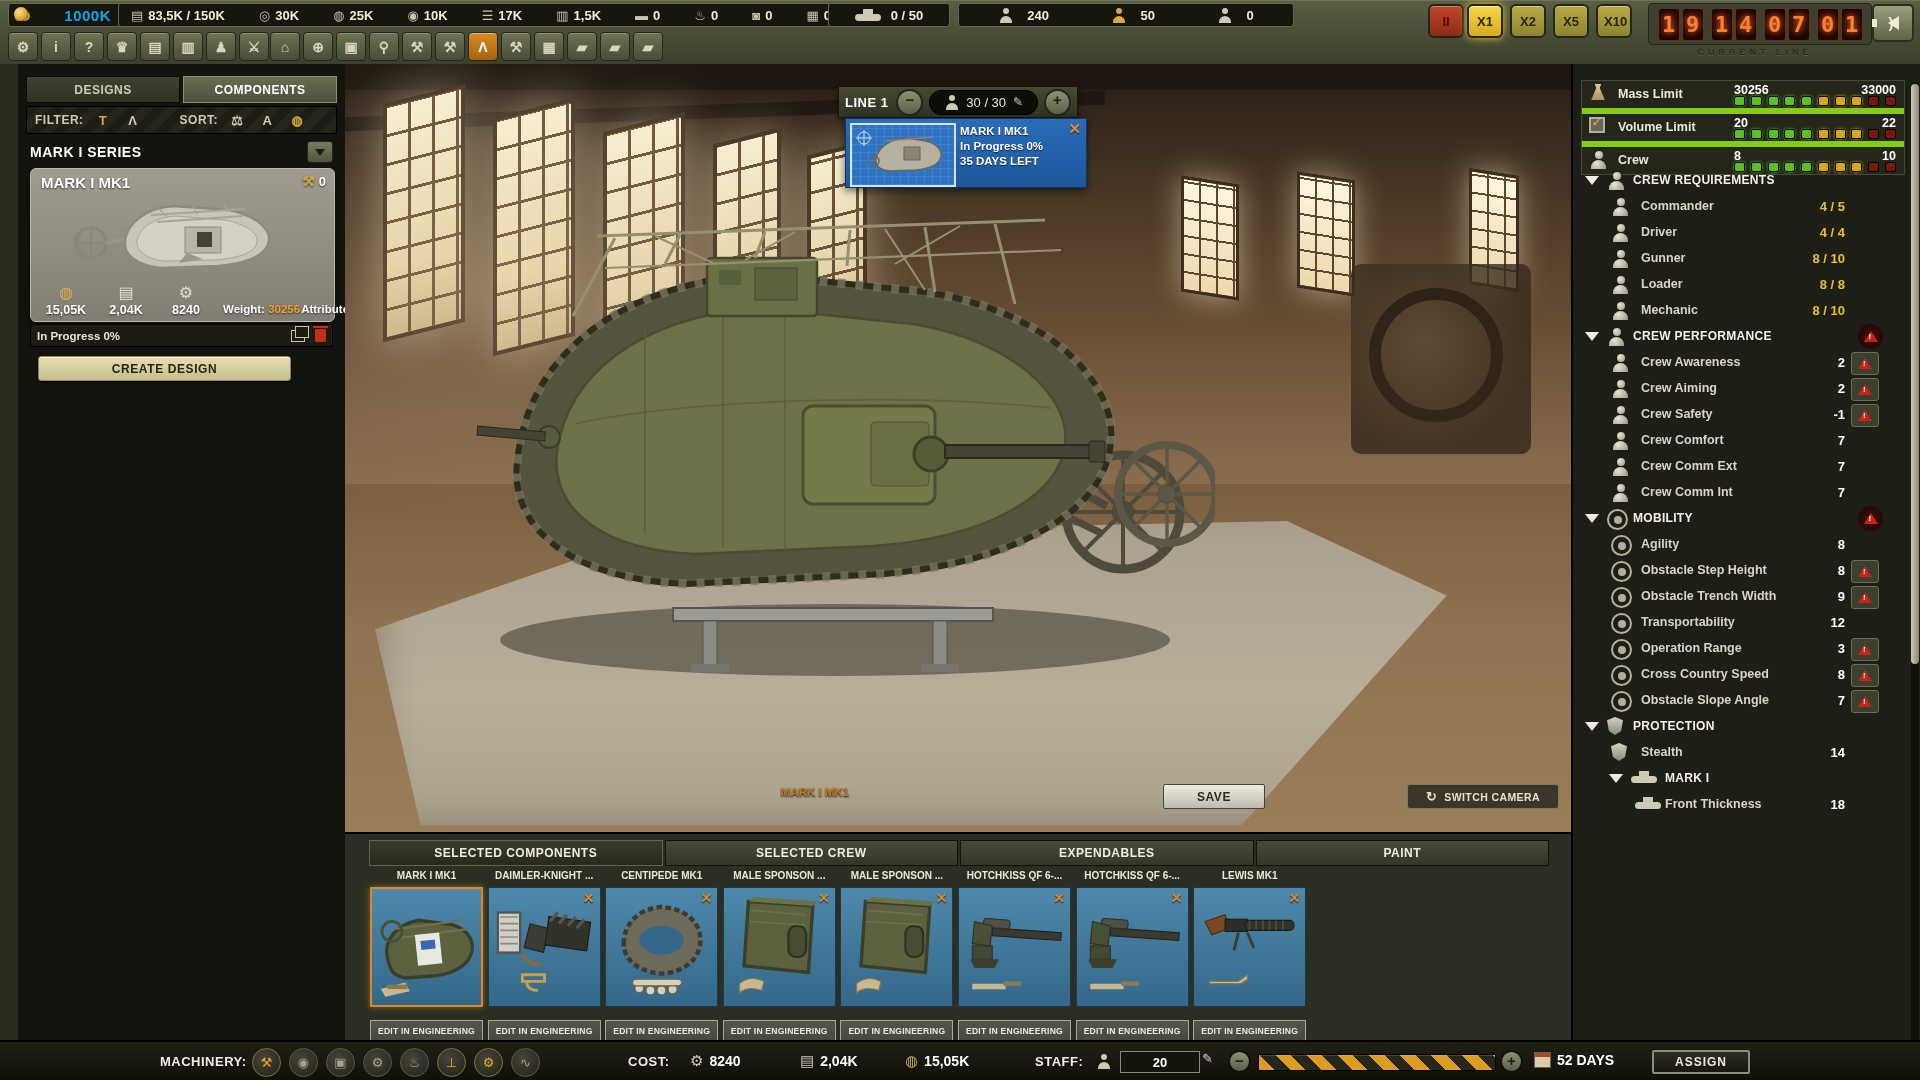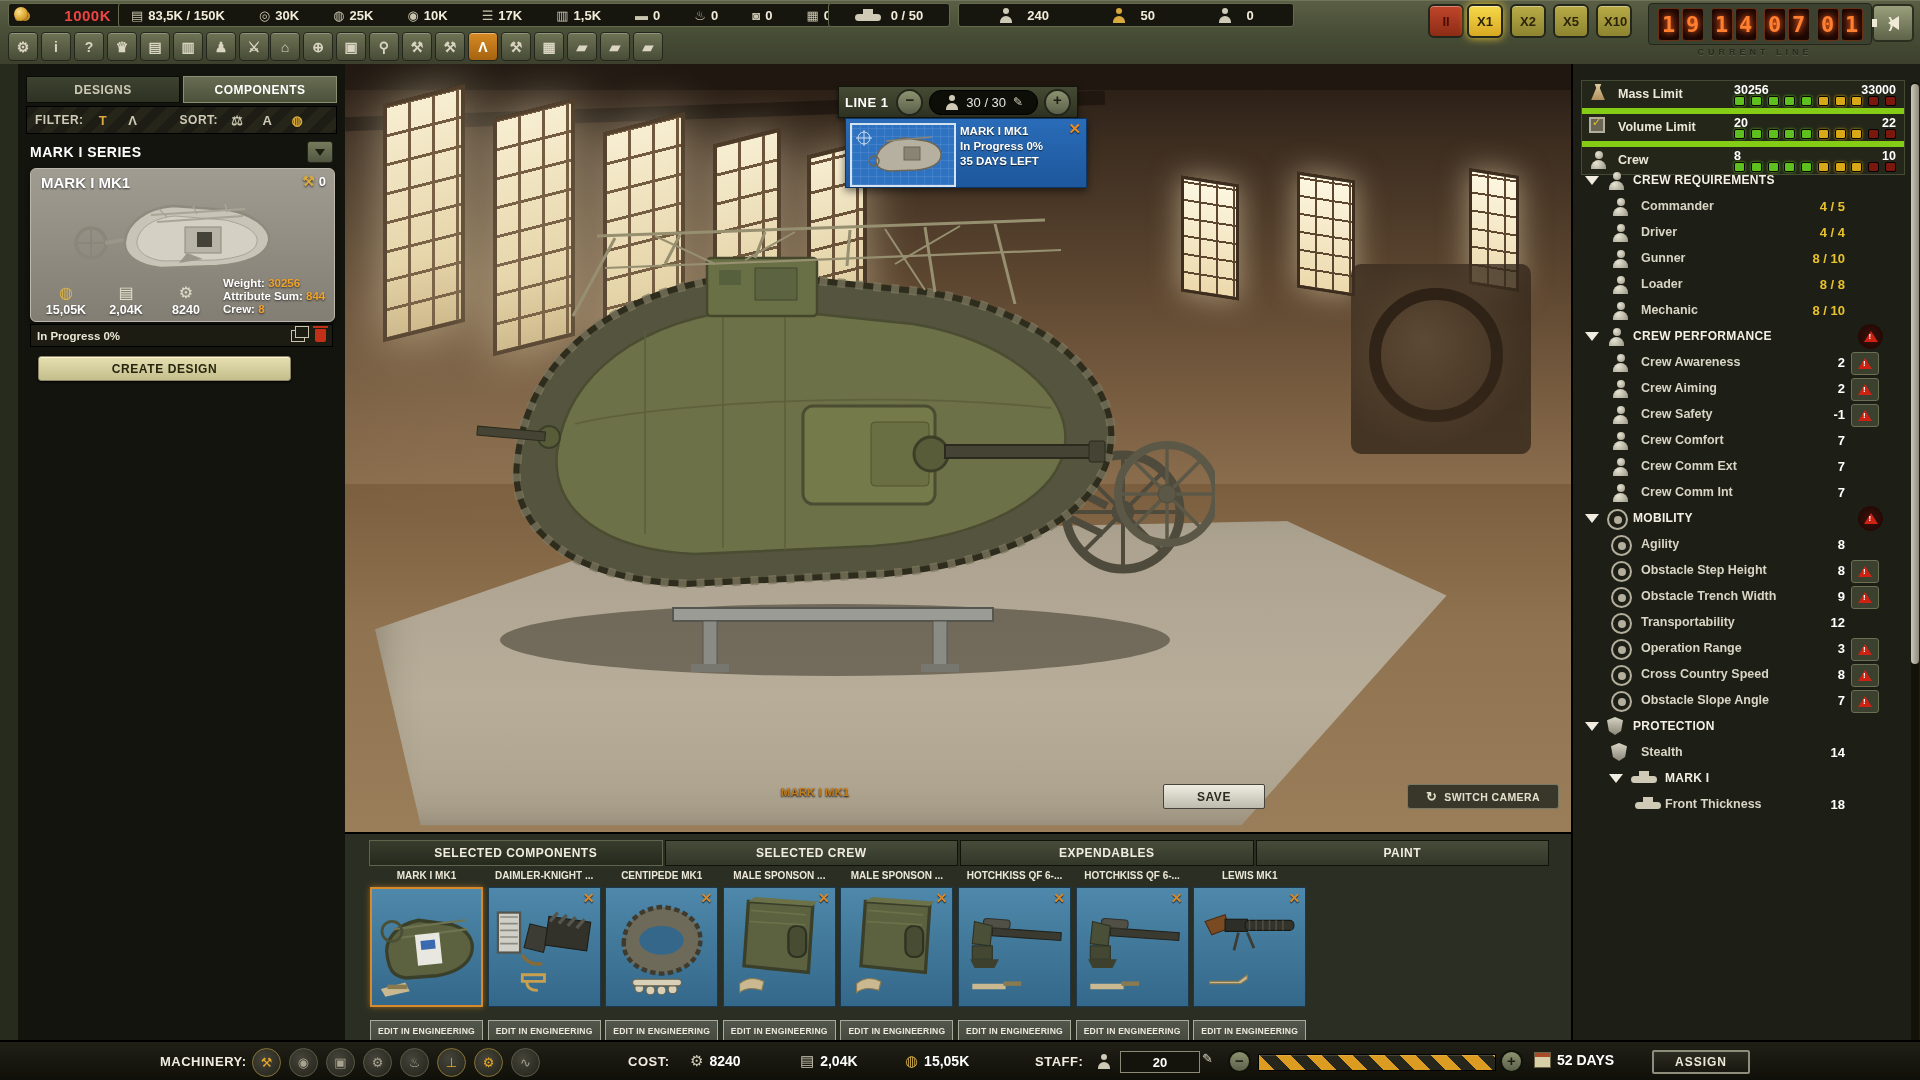--- a/index.html
+++ b/index.html
@@ -6,21 +6,21 @@
   #app{position:relative;width:1920px;height:1080px;overflow:hidden;background:#111;
        font-family:"Liberation Sans",sans-serif;-webkit-font-smoothing:antialiased;}
   .abs{position:absolute;}
   
   .chrome{position:absolute;left:0;top:0;width:1920px;height:64px;
      background:linear-gradient(180deg,#5a5f45 0%,#4a4f38 45%,#3c402d 100%);
      border-bottom:2px solid #1a1c12;box-shadow:inset 0 1px 0 #70755a;}
   .slot{position:absolute;top:3px;height:22px;background:#16160f;border:1px solid #646a4e;
      border-radius:3px;display:flex;align-items:center;color:#f2ecd9;font-weight:bold;font-size:13px;}
   .money-slot{left:8px;width:102px;justify-content:flex-end;padding-right:10px;}
-  .money-val{color:#ef4444;font-size:15px;letter-spacing:.5px;}
+  .money-val{color:#0ea5e9;font-size:15px;letter-spacing:.5px;}
   .coin-icon{position:absolute;left:5px;top:3px;width:14px;height:14px;border-radius:50%;
      background:radial-gradient(circle at 35% 35%,#ffe08a,#d8a22c 60%,#8a5f14);box-shadow:4px 2px 0 -2px #c8922a,-2px 3px 0 -3px #e8b84a;}
   .res-slot{left:118px;width:700px;justify-content:space-between;padding:0 12px;}
   .res-item{display:flex;align-items:center;gap:5px;}
   .ric{font-size:13px;color:#c9c4ae;font-weight:normal;}
   .tank-slot{left:828px;width:120px;justify-content:center;gap:10px;}
   .staff-slot{left:958px;width:318px;justify-content:space-around;padding:0 8px;}
   .staff-item{display:flex;align-items:flex-start;gap:14px;}
   .pic{position:relative;width:15px;height:15px;display:inline-block;}
   .pic::before{content:"";position:absolute;left:4.5px;top:0;width:6px;height:6px;border-radius:50%;background:#cfcab6;}
@@ -70,21 +70,21 @@
   .dcard{position:absolute;left:12px;top:104px;width:303px;height:152px;border-radius:6px;
      background:linear-gradient(180deg,#a09c92,#837e73);border:1px solid #bcb8ae;box-shadow:0 2px 5px rgba(0,0,0,.5);}
   .dcard-title{position:absolute;left:10px;top:5px;font-size:15px;font-weight:bold;color:#fff;text-shadow:0 1px 2px #333;}
   .dcard-build{position:absolute;right:8px;top:4px;display:flex;align-items:center;gap:4px;font-size:13px;font-weight:bold;color:#fff;text-shadow:0 1px 2px #333;}
   .dcard-build .ham{color:#d8a93c;font-size:14px;}
   .dcard-tank{position:absolute;left:36px;top:26px;}
   .dcard-costs{position:absolute;left:8px;bottom:4px;display:flex;gap:6px;}
   .dcost{width:54px;display:flex;flex-direction:column;align-items:center;gap:1px;}
   .dcost .ric{font-size:16px;}
   .dcost-val{font-size:12.5px;font-weight:bold;color:#fff;text-shadow:0 1px 2px #333;}
-  .dstats{position:absolute;left:192px;bottom:6px;display:flex;flex-direction:column;gap:1px;}
+  .dstats{position:absolute;left:192px;bottom:6px;display:flex;gap:1px;}
   .dstat{font-size:11.5px;font-weight:bold;color:#fff;text-shadow:0 1px 2px #333;white-space:nowrap;}
   .dstat b{color:#f0a22a;}
   .prog-row{position:absolute;left:12px;top:260px;width:303px;height:23px;background:#1c1c13;border:1px solid #000;
      display:flex;align-items:center;box-sizing:border-box;padding:0 6px;}
   .prog-txt{font-size:11.5px;font-weight:bold;color:#e9e5d4;flex:1;}
   .copy-ic{width:12px;height:10px;border:1.5px solid #c9c4ae;position:relative;margin-right:10px;cursor:pointer;}
   .copy-ic::before{content:"";position:absolute;left:3px;top:-5px;width:12px;height:10px;border:1.5px solid #c9c4ae;background:#1c1c13;}
   .trash-ic{width:11px;height:13px;background:#c23018;border-radius:1px 1px 2px 2px;position:relative;cursor:pointer;}
   .trash-ic::before{content:"";position:absolute;left:-2px;top:-3px;width:15px;height:2px;background:#c23018;}
   .create-btn{position:absolute;left:20px;top:292px;width:253px;height:25px;border-radius:3px;cursor:pointer;

